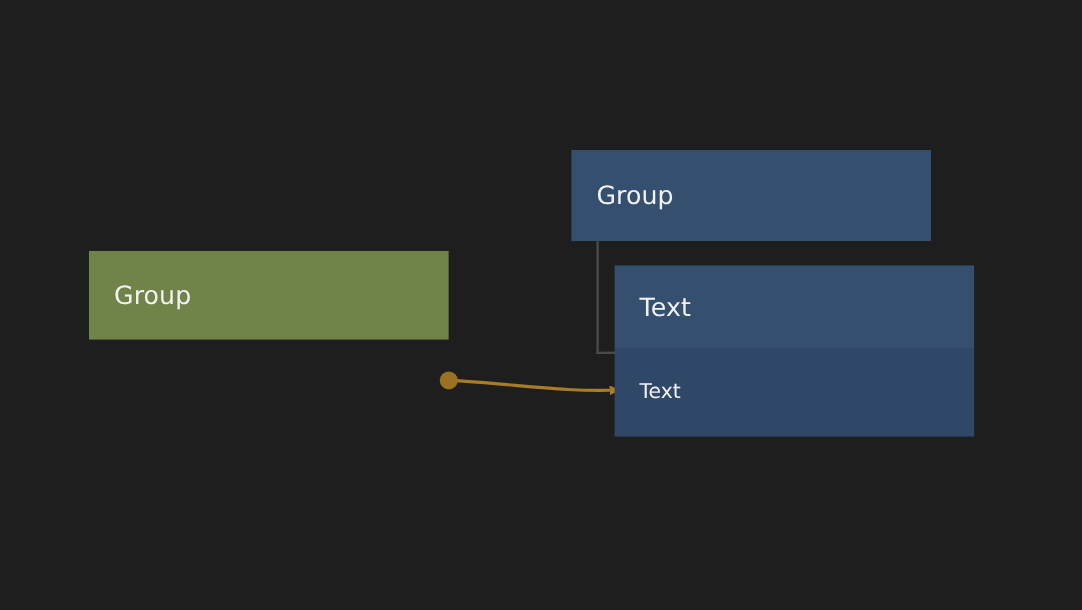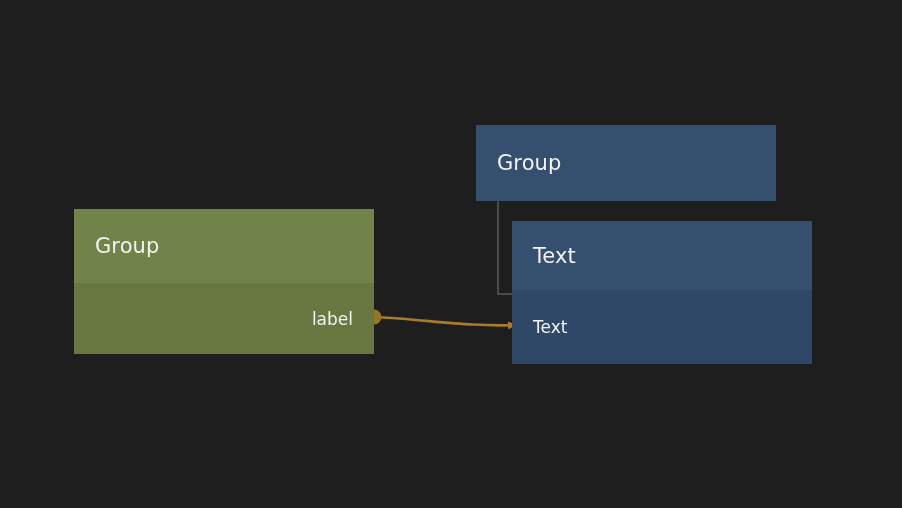--- a/index.html
+++ b/index.html
@@ -122,21 +122,20 @@
       <marker id="arrowhead" markerWidth="9" markerHeight="8" refX="8" refY="4" orient="auto" markerUnits="userSpaceOnUse">
         <path d="M0,0 L9,4 L0,8 z" fill="#a87c28"></path>
       </marker>
     </defs>
     <path d="M 376 317 C 430 320, 470 327, 516 325" fill="none" stroke="#a87c28" stroke-width="2.6" marker-end="url(#arrowhead)"></path>
     <circle cx="374" cy="317" r="7.5" fill="#9a7322"></circle>
   </svg>
 
   <div class="node" id="node-object">
     <div class="node-header">Group</div>
-    <div class="node-row right">label</div>
   </div>
 
   <div class="node" id="node-group">
     <div class="node-header">Group</div>
   </div>
 
   <div class="node" id="node-text">
     <div class="node-header">Text</div>
     <div class="node-row">Text</div>
   </div>

